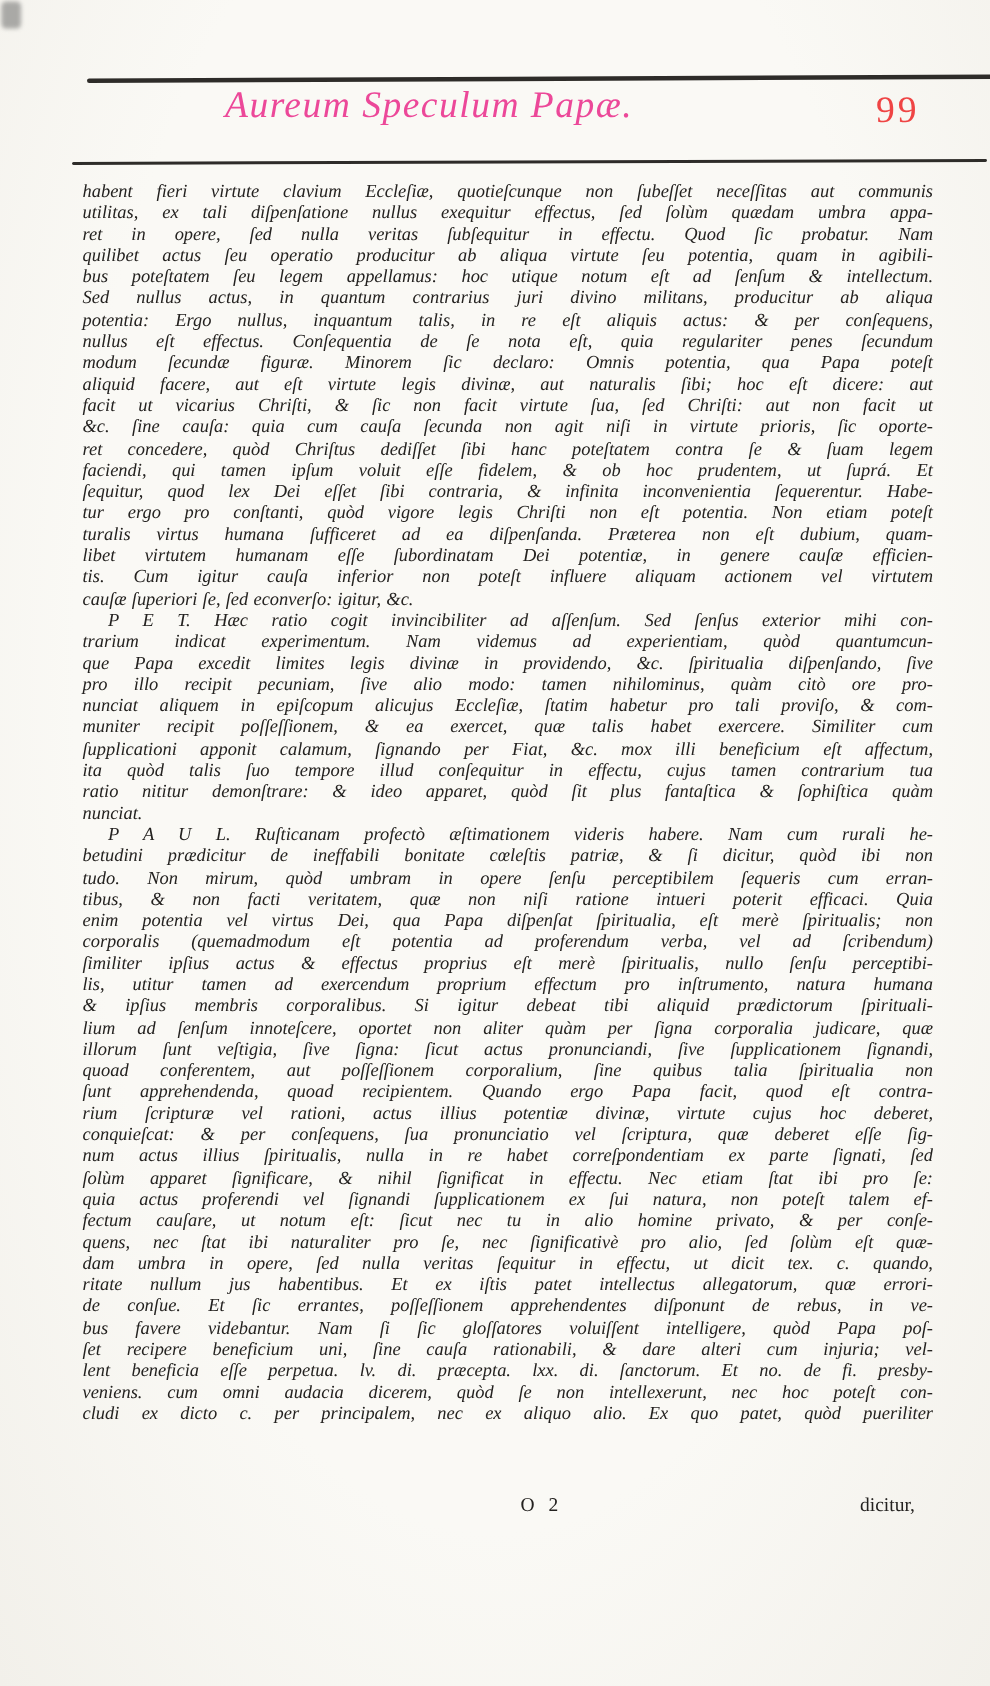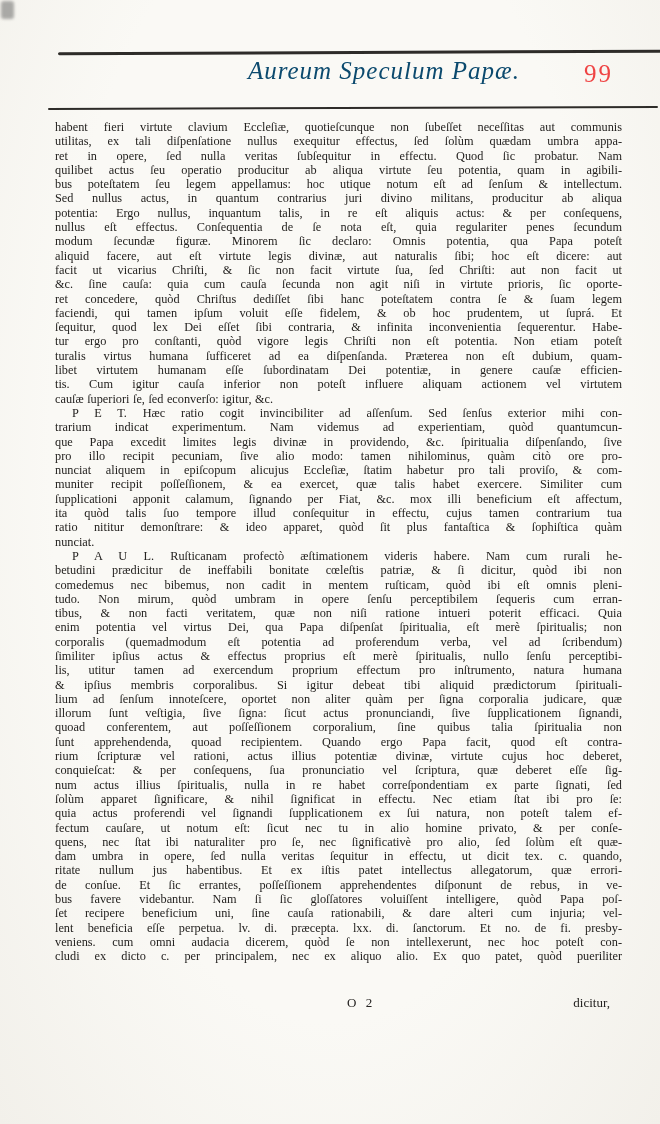--- a/index.html
+++ b/index.html
@@ -20,30 +20,30 @@
   .rule-top {
     left: 58px; right: -4px; top: 51px; height: 3px;
     transform: rotate(-0.25deg); border-radius: 2px;
   }
   .rule-under-header {
     left: 48px; right: 2px; top: 107px; height: 2.4px;
     transform: rotate(-0.18deg); border-radius: 2px;
   }
   .header-title {
     position: absolute; top: 57px; left: 150px; width: 370px;
-    text-align: right;
+    text-align: left;
     font-style: italic; font-size: 25px; letter-spacing: 1px;
-    color: #0c4a6e;
+    color: #ec4899;
   }
   .page-number {
     position: absolute; top: 60px; left: 584px;
     font-size: 25px; letter-spacing: 2px; color: #ef4444;
   }
   .body-text {
-    position: absolute; top: 120px; left: 55px; width: 567px;
+    position: absolute; top: 120px; left: 55px; width: 567px; font-style: italic;
   }
   .line {
     font-size: 12.3px; line-height: 14.3px;
     text-align: justify; text-align-last: justify;
     white-space: normal; word-spacing: 0.4px;
   }
   .line.short { text-align-last: left; }
   .line.indent { text-indent: 17px; }
   .footer-line {
     position: absolute; top: 995px; left: 55px; width: 567px;
@@ -91,21 +91,20 @@
     <div class="line">que Papa excedit limites legis divinæ in providendo, &amp;c. ſpiritualia diſpenſando, ſive</div>
     <div class="line">pro illo recipit pecuniam, ſive alio modo: tamen nihilominus, quàm citò ore pro-</div>
     <div class="line">nunciat aliquem in epiſcopum alicujus Eccleſiæ, ſtatim habetur pro tali proviſo, &amp; com-</div>
     <div class="line">muniter recipit poſſeſſionem, &amp; ea exercet, quæ talis habet exercere. Similiter cum</div>
     <div class="line">ſupplicationi apponit calamum, ſignando per Fiat, &amp;c. mox illi beneficium eſt affectum,</div>
     <div class="line">ita quòd talis ſuo tempore illud conſequitur in effectu, cujus tamen contrarium tua</div>
     <div class="line">ratio nititur demonſtrare: &amp; ideo apparet, quòd ſit plus fantaſtica &amp; ſophiſtica quàm</div>
     <div class="line short">nunciat.</div>
     <div class="line indent">P A U L. Ruſticanam profectò æſtimationem videris habere. Nam cum rurali he-</div>
     <div class="line">betudini prædicitur de ineffabili bonitate cœleſtis patriæ, &amp; ſi dicitur, quòd ibi non</div>
-    <div class="line">comedemus nec bibemus, non cadit in mentem ruſticam, quòd ibi eſt omnis pleni-</div>
     <div class="line">tudo. Non mirum, quòd umbram in opere ſenſu perceptibilem ſequeris cum erran-</div>
     <div class="line">tibus, &amp; non facti veritatem, quæ non niſi ratione intueri poterit efficaci. Quia</div>
     <div class="line">enim potentia vel virtus Dei, qua Papa diſpenſat ſpiritualia, eſt merè ſpiritualis; non</div>
     <div class="line">corporalis (quemadmodum eſt potentia ad proferendum verba, vel ad ſcribendum)</div>
     <div class="line">ſimiliter ipſius actus &amp; effectus proprius eſt merè ſpiritualis, nullo ſenſu perceptibi-</div>
     <div class="line">lis, utitur tamen ad exercendum proprium effectum pro inſtrumento, natura humana</div>
     <div class="line">&amp; ipſius membris corporalibus. Si igitur debeat tibi aliquid prædictorum ſpirituali-</div>
     <div class="line">lium ad ſenſum innoteſcere, oportet non aliter quàm per ſigna corporalia judicare, quæ</div>
     <div class="line">illorum ſunt veſtigia, ſive ſigna: ſicut actus pronunciandi, ſive ſupplicationem ſignandi,</div>
     <div class="line">quoad conferentem, aut poſſeſſionem corporalium, ſine quibus talia ſpiritualia non</div>

